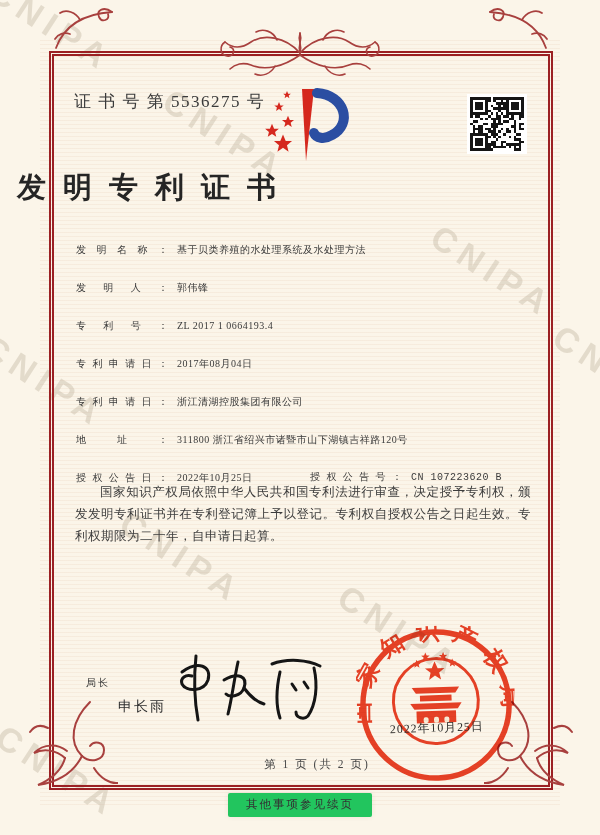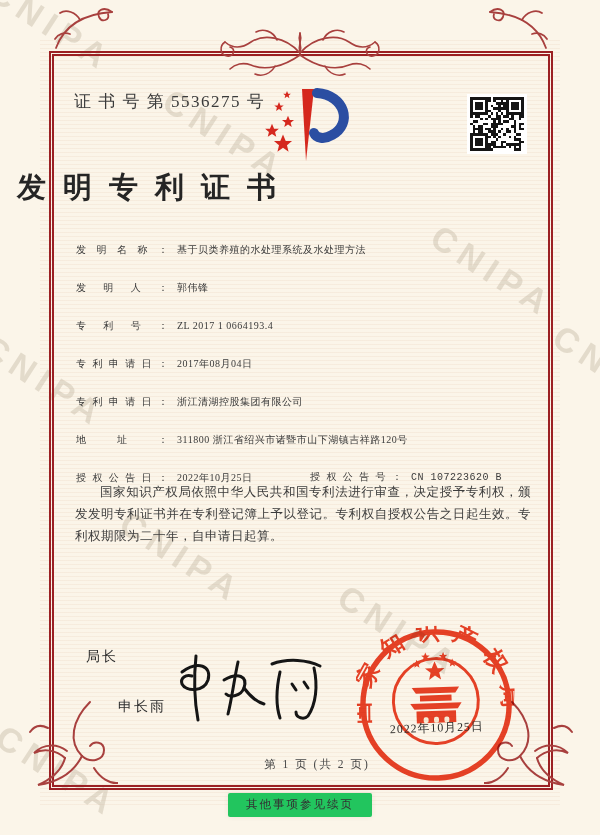--- a/index.html
+++ b/index.html
@@ -37,21 +37,21 @@
     font-size:29px;font-weight:bold;color:#252525;
     letter-spacing:17px;text-indent:17px;
   }
   .fields{left:76px;top:238px;width:460px;font-size:10px;color:#3a3a3a;}
   .frow{position:relative;height:36px;line-height:20px;padding-top:2px;}
   .flabel{display:inline-block;width:92px;text-align:justify;text-align-last:justify;}
   .fvalue{margin-left:9px;letter-spacing:0.5px;}
   .frow .second{position:absolute;left:234px;top:2px;font-family:Liberation Mono, monospace;}
   .paras{left:75px;top:481px;width:456px;font-size:12.5px;line-height:22px;color:#3c3c3c;}
   .paras p{margin:0 0 7px 0;text-indent:2em;text-align:justify;letter-spacing:0.5px;}
-  .sig-title{left:86px;top:648px;font-size:14px;letter-spacing:2px;color:#2e2e2e;
+  .sig-title{left:86px;top:676px;font-size:10px;letter-spacing:2px;color:#2e2e2e;
     font-family:"Liberation Sans","DejaVu Sans",sans-serif;}
   .sig-name{left:86px;top:698px;font-size:14px;letter-spacing:2px;color:#2e2e2e;
     font-family:Liberation Mono, monospace;padding-left:32px;}
   .sig-hand{left:168px;top:650px;width:160px;height:75px;}
   .seal{left:357px;top:626px;width:158px;height:158px;z-index:5;
     mix-blend-mode:multiply;opacity:0.95;transform:rotate(-2deg);}
   .page-info{left:0;right:0;top:757px;text-align:center;font-size:11.5px;letter-spacing:2px;color:#474747;padding-left:34px;}
   .footer-note{
     left:50%;top:793px;transform:translateX(-50%);
     background:#22c55e;padding:4px 18px 5px;font-size:11.5px;letter-spacing:2px;color:#333;

